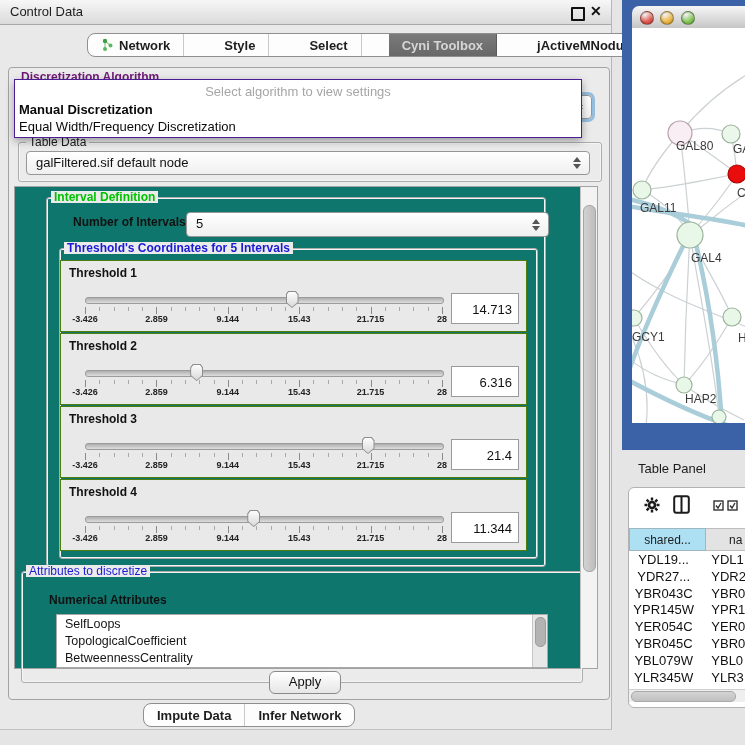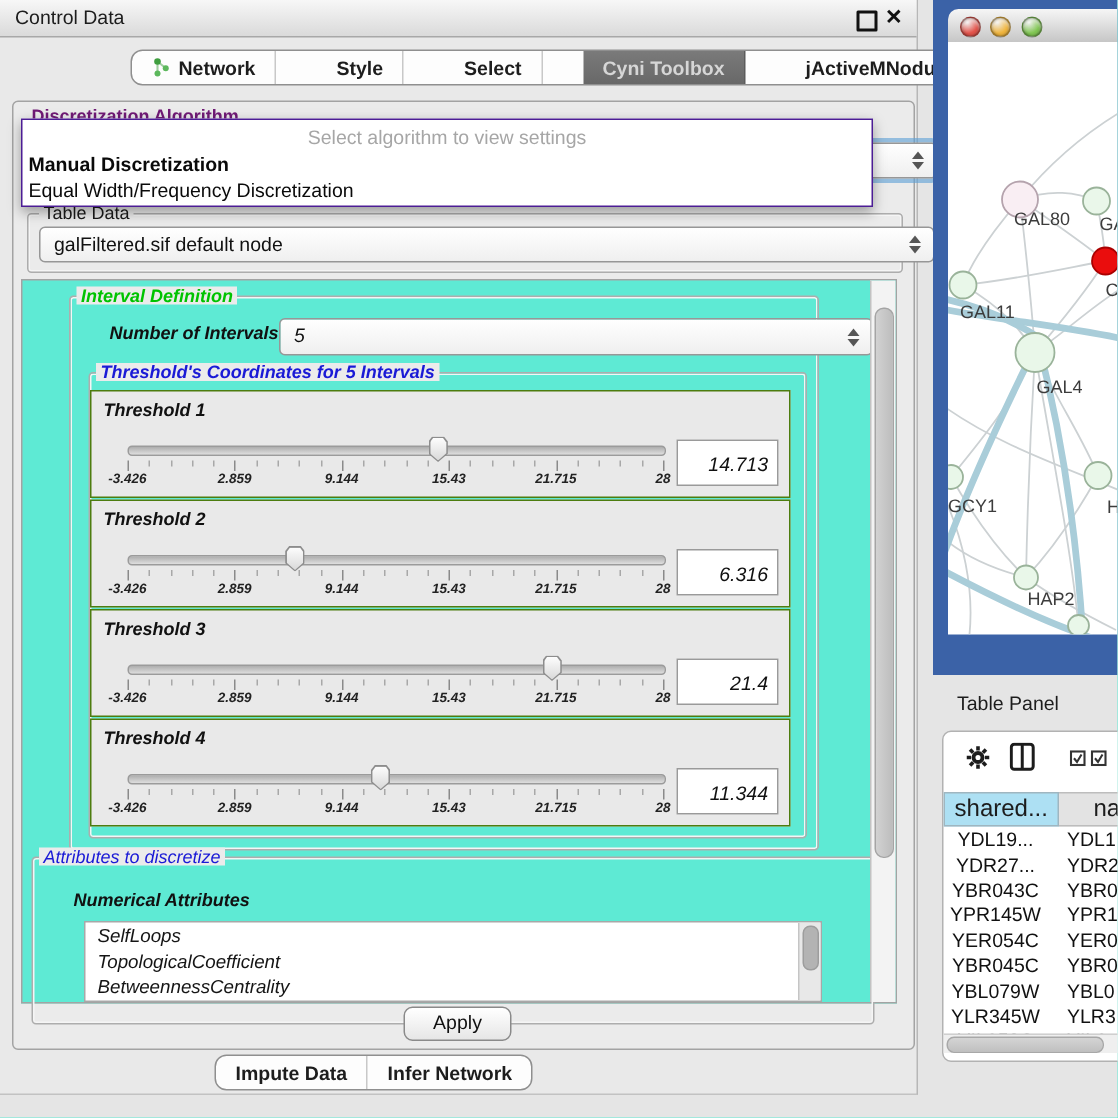--- a/index.html
+++ b/index.html
@@ -23,42 +23,42 @@
   #top-tabs{left:87px;top:33px;gap:27px;}
   #bottom-tabs{left:143px;top:703px;}
   
   #outer-box{left:8px;top:67px;width:600px;height:631px;background:#ebebeb;
              border:1px solid #a3a3a3;border-radius:4px;}
   .grp-label{position:absolute;font-size:12px;background:#ebebeb;padding:0 3px;line-height:12px;}
   .etched{position:absolute;border:1px solid #adadad;border-radius:3px;
           box-shadow:inset 0 0 0 1px #f5f5f5;}
   #algo-label{left:18px;top:71px;color:#701a75;font-weight:bold;}
   .combo{position:absolute;background:linear-gradient(#ffffff,#efefef);border:1px solid #979797;
-         border-radius:4px;font-size:13px;color:#111;padding-left:33px;}
+         border-radius:4px;font-size:13px;color:#111;}
   .combo .val{position:absolute;left:9px;top:3px;white-space:nowrap;}
   .stepper{position:absolute;right:7px;top:50%;transform:translateY(-50%);width:9px;height:12px;}
   .stepper:before,.stepper:after{content:"";position:absolute;left:0;border-left:4.5px solid transparent;
          border-right:4.5px solid transparent;}
   .stepper:before{top:0;border-bottom:5px solid #555;}
   .stepper:after{bottom:0;border-top:5px solid #555;}
   #algo-combo{left:24px;top:95px;width:566px;height:22px;
               box-shadow:0 0 0 3px rgba(90,159,213,.6);}
   
   #popup{left:14px;top:79px;width:566px;height:57px;background:#fff;border:1px solid #4c1d95;
          box-shadow:0 3px 8px rgba(0,0,0,.35);z-index:40;}
   #popup .hint{position:absolute;left:0;top:4px;width:100%;text-align:center;color:#a6a6a6;font-size:13px;}
   #popup .opt{position:absolute;left:4px;font-size:13px;color:#0a0a0a;white-space:nowrap;}
   #popup .opt.b{font-weight:bold;}
   
   #tabledata-box{left:18px;top:142px;width:582px;height:38px;}
   #tabledata-label{left:26px;top:136px;color:#1a1a1a;}
   #tabledata-combo{left:26px;top:151px;width:562px;height:22px;}
   
-  #scrollpane{left:14px;top:186px;width:582px;height:481px;background:#5eead4;
-              border:1px solid #a3a3a3;font-style:italic;}
+  #scrollpane{left:14px;top:186px;width:582px;height:481px;background:#0f766e;
+              border:1px solid #a3a3a3;}
   #vscroll{position:absolute;right:0;top:0;width:16px;height:100%;background:#f3f3f3;
            border-left:1px solid #c2c2c2;}
   #vscroll .thumbbar{position:absolute;left:2px;top:18px;width:11px;height:365px;border-radius:6px;
            background:linear-gradient(90deg,#d2d2d2,#bdbdbd);border:1px solid #a5a5a5;}
   
   #interval-box{left:31px;top:10px;width:498px;height:368px;}
   #interval-label{left:36px;top:4px;font-weight:bold;}
   #noi-label{left:58px;top:28px;font-size:12px;font-weight:bold;color:#111;position:absolute;}
   #noi-combo{left:171px;top:25px;width:361px;height:23px;}
   #thr-box{left:44px;top:61px;width:477px;height:309px;}
@@ -102,21 +102,21 @@
                 background:linear-gradient(#f6f6f6,#c6c6c6);border-bottom:1px solid #9a9a9a;position:absolute;}
   .light{position:absolute;top:5px;width:12px;height:12px;border-radius:50%;
          box-shadow:inset 0 0 2px rgba(0,0,0,.45), inset 0 2px 2px rgba(255,255,255,.6);}
   #net-canvas{position:absolute;left:10px;top:28px;width:113px;height:395px;background:#fff;overflow:hidden;}
   
   #tablepanel-title{left:638px;top:461px;font-size:13px;color:#1c1c1c;}
   #tp-box{left:628px;top:487px;width:122px;height:219px;background:#fff;
           border:1px solid #b2b2b2;border-radius:6px 0 0 6px;overflow:hidden;}
   #tp-toolbar{position:absolute;left:0;top:0;width:100%;height:36px;}
   #tp-header{position:absolute;left:0;top:40px;width:130px;height:23px;display:flex;}
-  #tp-header .hc{box-sizing:border-box;border:1px solid #9fb6c0;font-size:16px;color:#1c1c1c;
+  #tp-header .hc{box-sizing:border-box;border:1px solid #9fb6c0;font-size:12px;color:#1c1c1c;
                  display:flex;align-items:center;justify-content:center;}
   #tp-header .c1{width:77px;background:#ade0f3;}
   #tp-header .c2{width:53px;background:#e3e3e3;border-left:none;border-color:#bdbdbd;
                  justify-content:flex-start;padding-left:23px;}
   #tp-rows{position:absolute;left:0;top:64px;width:130px;}
   #tp-rows .r{display:flex;height:16.8px;font-size:13px;color:#111;}
   #tp-rows .r .c1{width:77px;text-align:center;}
   #tp-rows .r .c2{width:53px;padding-left:13px;}
   #tp-hscroll{position:absolute;left:0;top:201px;width:100%;height:12px;background:#efefef;
               border-top:1px solid #cfcfcf;}

